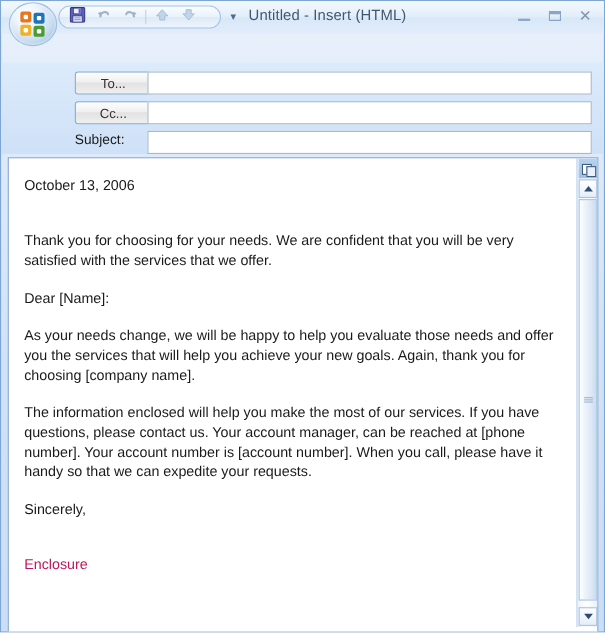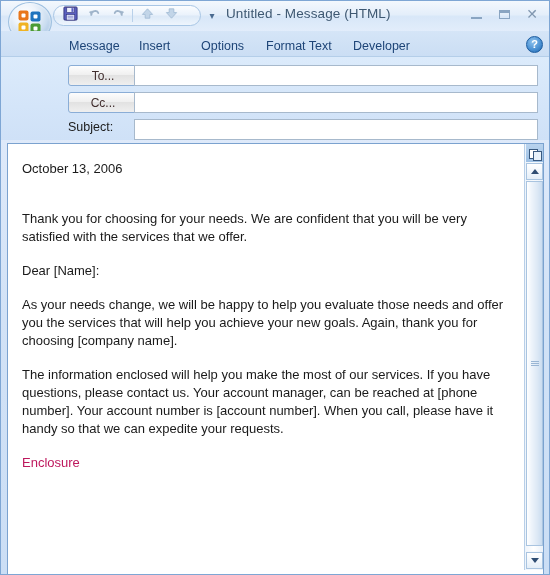--- a/index.html
+++ b/index.html
@@ -354,43 +354,35 @@
             <path d="M8 13 L2.5 7 L5.5 7 L5.5 3 L10.5 3 L10.5 7 L13.5 7 Z" fill="#c2d5e8" stroke="#9cb7d2" stroke-width="0.8"></path>
           </svg>
         </span>
       </div>
     </div>
 
     <div class="qat-more">
       <span>▾</span>
     </div>
 
-    <div class="title-text">Untitled - Message (HTML)</div>
+    <div class="title-text">Untitled - Insert (HTML)</div>
 
     <div class="wincontrols">
       <div class="wc">
         <span class="wc-min"></span>
       </div>
       <div class="wc">
         <span class="wc-max"></span>
       </div>
       <div class="wc">
         <span class="wc-close">✕</span>
       </div>
     </div>
   </div>
 
-  <div class="tabstrip">
-    <div class="tab" style="left:58px;">Message</div>
-    <div class="tab" style="left:128px;">Insert</div>
-    <div class="tab" style="left:190px;">Options</div>
-    <div class="tab" style="left:255px;">Format Text</div>
-    <div class="tab" style="left:342px;">Developer</div>
-    <div class="help-btn">?</div>
-  </div>
 
   <div class="headerpane">
 
 
     <div class="addr-btn to">To...</div>
     <div class="addr-btn cc">Cc...</div>
     <div class="subject-label">Subject:</div>
 
     <input class="addr-input to" type="text" placeholder="" style="">
     <input class="addr-input cc" type="text" placeholder="" style="">
@@ -398,20 +390,21 @@
   </div>
 
   <div class="bodypane">
 
     <div class="body-inner">
       <p class="spacer-after">October 13, 2006</p>
       <p>Thank you for choosing for your needs. We are confident that you will be very satisfied with the services that we offer.</p>
       <p>Dear [Name]:</p>
       <p>As your needs change, we will be happy to help you evaluate those needs and offer you the services that will help you achieve your new goals. Again, thank you for choosing [company name].</p>
       <p>The information enclosed will help you make the most of our services. If you have questions, please contact us. Your account manager, can be reached at [phone number]. Your account number is [account number]. When you call, please have it handy so that we can expedite your requests.</p>
+      <p class="spacer-after">Sincerely,</p>
       <p class="enclosure">Enclosure</p>
     </div>
 
     <div class="vscroll">
       <div class="browse-obj">
         <span class="bo-ico"></span>
       </div>
       <div class="scroll-arrow up">
         <span class="arrow-gl up"></span>
       </div>

